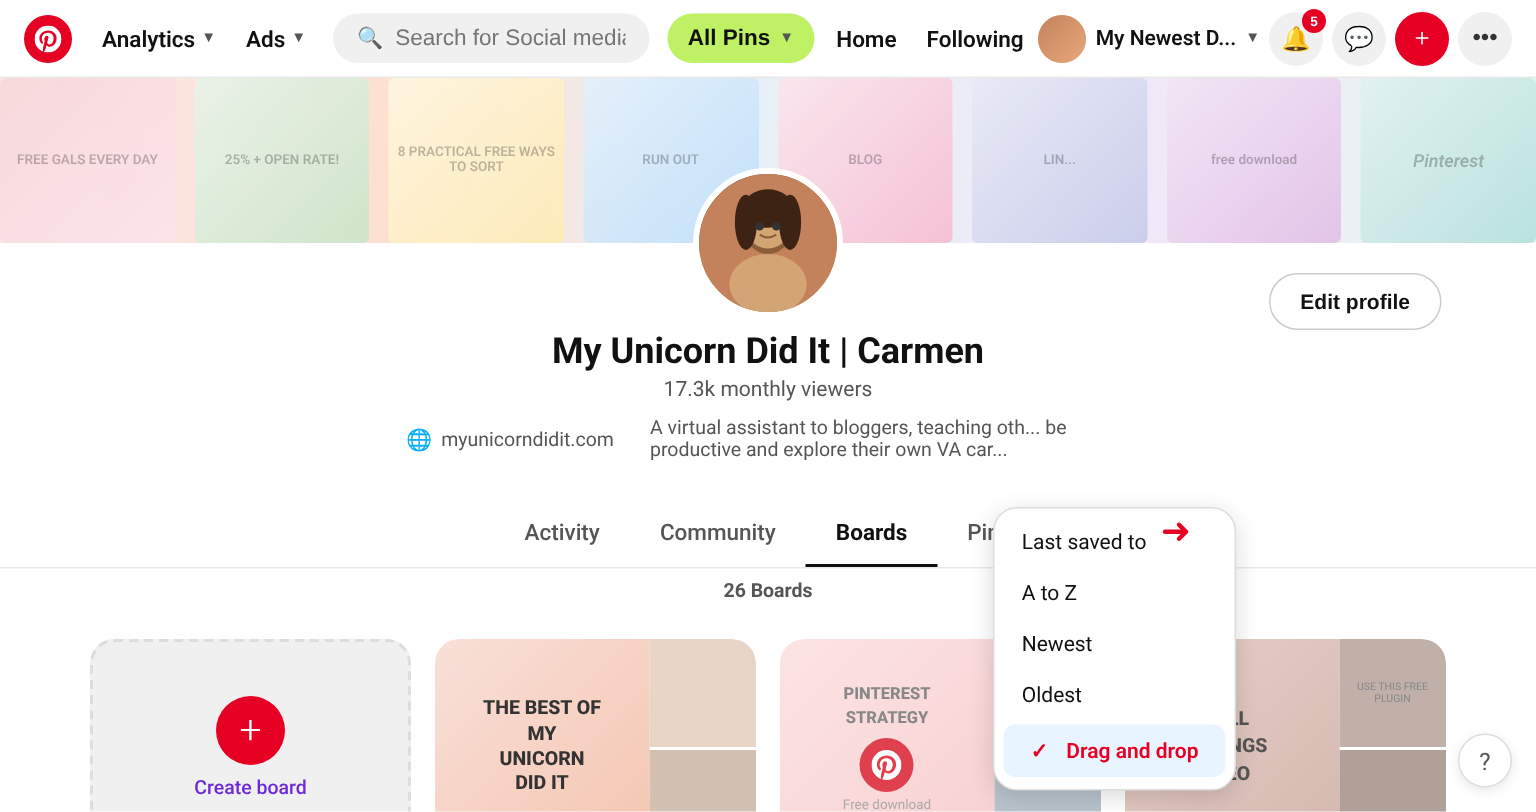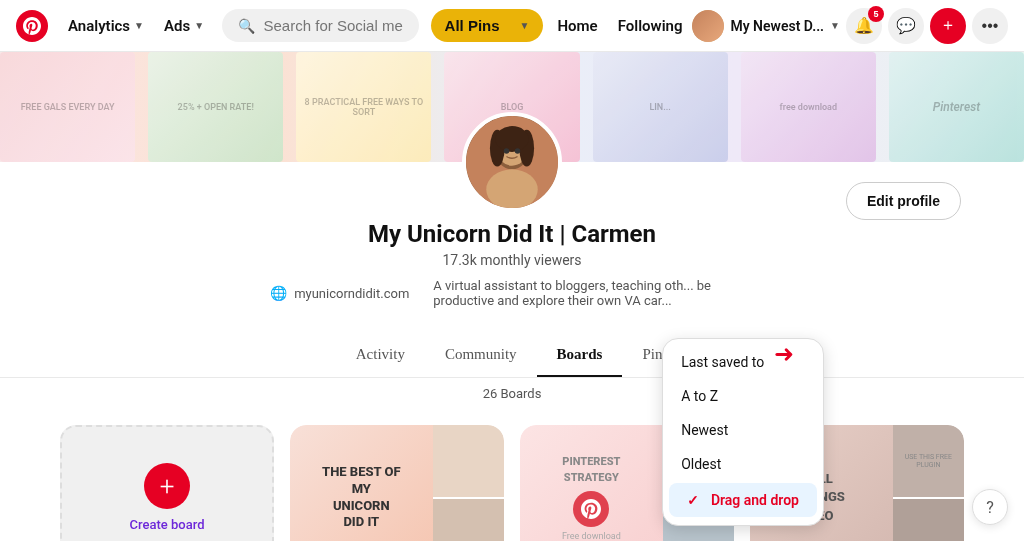--- a/index.html
+++ b/index.html
@@ -25,22 +25,22 @@
       flex: 1; max-width: 380px; margin: 0 8px;
       background: #f0f0f0; border-radius: 24px; padding: 8px 16px;
       display: flex; align-items: center; gap: 8px;
     }
     .search-icon-wrap { color: #888; font-size: 14px; }
     .search-input {
       background: transparent; border: none; outline: none;
       font-size: 15px; color: #333; width: 100%;
     }
     .all-pins-btn {
-      display: flex; align-items: center; gap: 20px; padding: 8px 14px;
-      background: #eab308; border: none; border-radius: 20px; cursor: pointer;
+      display: flex; align-items: center; gap: 6px; padding: 8px 14px;
+      background: #bef264; border: none; border-radius: 20px; cursor: pointer;
       font-size: 15px; font-weight: 600; color: #111; margin: 0 4px;
     }
     .nav-right { display: flex; align-items: center; gap: 6px; margin-left: auto; }
     .avatar-small {
       width: 32px; height: 32px; border-radius: 50%; background: #d4a574;
       display: flex; align-items: center; justify-content: center; overflow: hidden;
     }
     .avatar-img-placeholder {
       width: 100%; height: 100%; background: linear-gradient(135deg, #c4825c, #e8a87c);
       border-radius: 50%;
@@ -118,26 +118,26 @@
     .bio-text { font-size: 13px; color: #555; max-width: 320px; }
 
     
     .profile-tabs {
       display: flex; align-items: center; justify-content: center;
       gap: 0; border-bottom: 1px solid #e9e9e9; margin-top: 10px;
       position: relative;
     }
     .tab-item {
       padding: 12px 20px; font-size: 15px; font-weight: 500; color: #555;
-      cursor: pointer; border-bottom: 2px solid transparent; font-family: Liberation Serif, serif;
+      cursor: pointer; border-bottom: 2px solid transparent;
     }
     .tab-item.active {
       color: #111; font-weight: 700; border-bottom: 2px solid #111;
     }
-    .boards-count { font-size: 13px; color: #555; text-align: center; margin: 8px 0; }
+    .boards-count { font-size: 13px; color: #555; text-align: center; margin: 8px 0; font-weight: bold; }
 
     
     .sort-dropdown {
       position: absolute; right: 200px; top: 4px;
       background: #fff; border: 1px solid #ddd; border-radius: 16px;
       box-shadow: 0 4px 16px rgba(0,0,0,0.15); z-index: 200; min-width: 160px;
       padding: 6px 0;
     }
     .sort-option {
       padding: 9px 18px; font-size: 14px; color: #111; cursor: pointer;
@@ -252,20 +252,23 @@
 <div class="cover-banner">
   <div class="cover-collage">
     <div class="cover-tile ct1">
       <div class="cover-tile-text">FREE GALS EVERY DAY</div>
     </div>
     <div class="cover-tile ct2">
       <div class="cover-tile-text">25% + OPEN RATE!</div>
     </div>
     <div class="cover-tile ct3">
       <div class="cover-tile-text">8 PRACTICAL FREE WAYS TO SORT</div>
+    </div>
+    <div class="cover-tile ct4">
+      <div class="cover-tile-text">RUN OUT</div>
     </div>
     <div class="cover-tile ct5">
       <div class="cover-tile-text">BLOG</div>
     </div>
     <div class="cover-tile ct6">
       <div class="cover-tile-text">LIN...</div>
     </div>
     <div class="cover-tile ct7">
       <div class="cover-tile-text">free download</div>
     </div>

